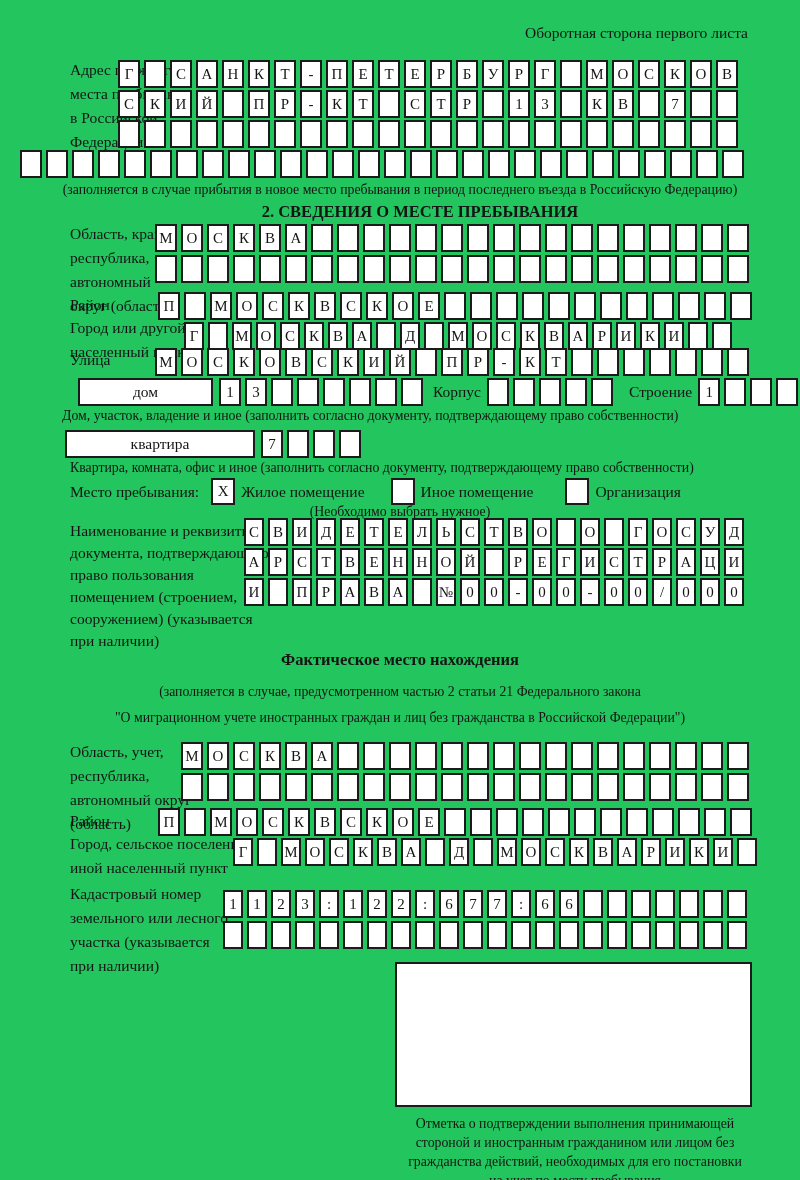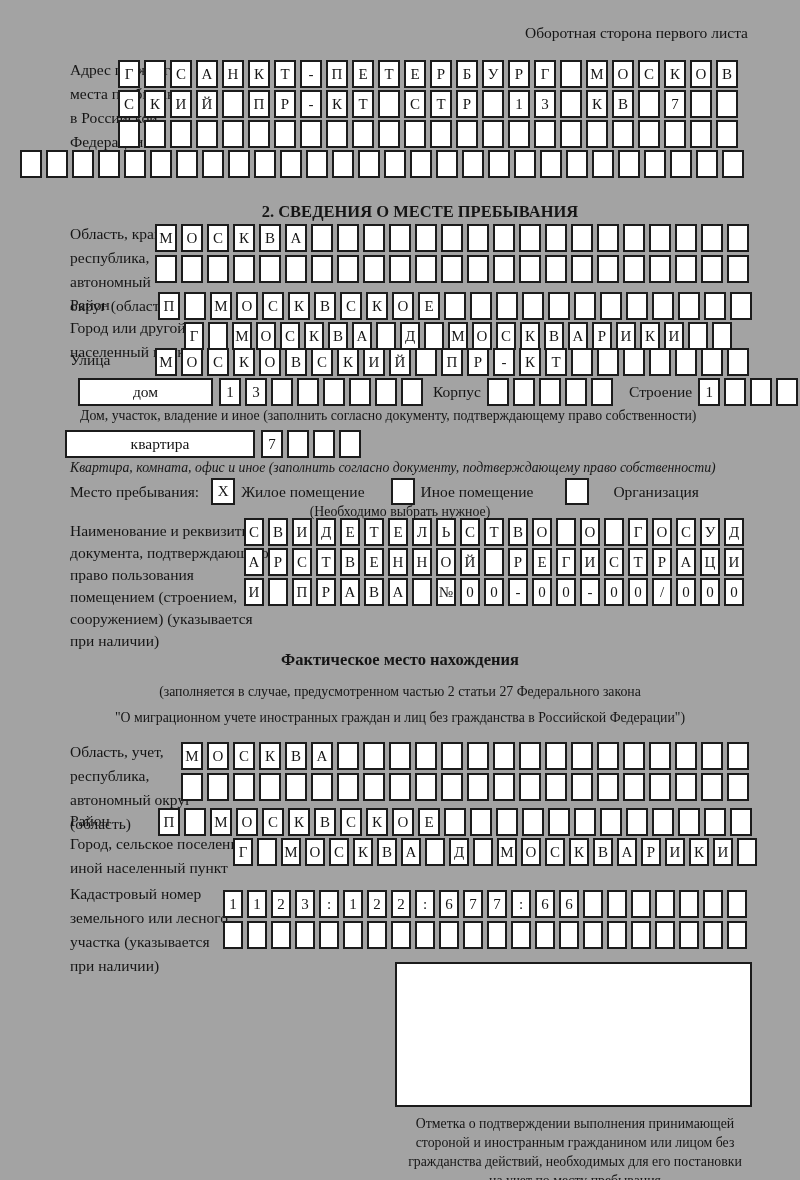--- a/index.html
+++ b/index.html
@@ -1,18 +1,18 @@
 <!DOCTYPE html>
 <html><head>
 <meta charset="utf-8">
 <style>
   html,body { margin:0; padding:0; background:#fff; }
   #page {
     position:relative; width:800px; height:1180px; margin:0 auto;
-    background:#a3a3a3; color:#151515;
+    background:#22c55e; color:#151515;
     font-family:"Liberation Serif","DejaVu Serif",serif;
     overflow:hidden;
   }
   .abs { position:absolute; }
   .lbl { font-size:15.5px; line-height:24px; white-space:pre-line; }
   .lbl.lh22 { line-height:22px; }
   .cap { font-size:13.8px; }
   .center { left:0; width:800px; text-align:center; }
   .bold { font-weight:bold; }
   .cellrow { position:absolute; display:flex; gap:4px; }
@@ -150,20 +150,21 @@
       <span class="cell"></span>
       <span class="cell"></span>
       <span class="cell"></span>
       <span class="cell"></span>
       <span class="cell"></span>
       <span class="cell"></span>
       <span class="cell"></span>
       <span class="cell"></span>
       <span class="cell"></span>
     </div>
+  <div class="abs cap center" style="top:182px;">(заполняется в случае прибытия в новое место пребывания в период последнего въезда в Российскую Федерацию)</div>
 
   <div class="abs bold center" style="top:202px; font-size:16.5px;padding-left:20px;">2. СВЕДЕНИЯ О МЕСТЕ ПРЕБЫВАНИЯ</div>
 
   <div class="abs lbl" style="left:70px; top:222px; width:150px;">Область, край,
 республика,
 автономный
 округ (область)</div>
   <div class="cellrow" style="left:155px; top:224px;">
       <span class="cell">М</span>
       <span class="cell">О</span>
@@ -318,41 +319,41 @@
         <span class="cell"></span>
       </div>
     <div class="txt" style="margin-left:10px;text-align:right;">Строение</div>
     <div class="grp">
         <span class="cell">1</span>
         <span class="cell"></span>
         <span class="cell"></span>
         <span class="cell"></span>
       </div>
   </div>
-  <div class="abs cap" style="left:80px; top:408px;">Дом, участок, владение и иное (заполнить согласно документу, подтверждающему право собственности)</div>
+  <div class="abs cap" style="left:62px; top:408px;">Дом, участок, владение и иное (заполнить согласно документу, подтверждающему право собственности)</div>
 
   <div class="hrow" style="left:65px; top:430px;text-align:right;">
     <div class="inlinebox" style="width:190px;">квартира</div>
     <div class="grp">
         <span class="cell">7</span>
         <span class="cell"></span>
         <span class="cell"></span>
         <span class="cell"></span>
       </div>
   </div>
-  <div class="abs cap" style="left:70px; top:460px;font-style:italic;">Квартира, комната, офис и иное (заполнить согласно документу, подтверждающему право собственности)</div>
+  <div class="abs cap" style="left:70px; top:460px;">Квартира, комната, офис и иное (заполнить согласно документу, подтверждающему право собственности)</div>
 
   <div class="hrow" style="left:70px; top:478px;">
     <div class="txt">Место пребывания:</div>
     <div class="chk" style="margin-left:6px;">X</div>
     <div class="txt">Жилое помещение</div>
     <div class="chk" style="margin-left:20px;"></div>
     <div class="txt">Иное помещение</div>
     <div class="chk" style="margin-left:26px;"></div>
-    <div class="txt" style="margin-left:18px;">Организация</div>
+    <div class="txt" style="">Организация</div>
   </div>
   <div class="abs cap center" style="top:504px;">(Необходимо выбрать нужное)</div>
 
   <div class="abs lbl lh22" style="left:70px; top:520px; width:230px;">Наименование и реквизиты
 документа, подтверждающего
 право пользования
 помещением (строением,
 сооружением) (указывается
 при наличии)</div>
   <div class="cellrow sm" style="left:244px; top:518px;">
@@ -419,21 +420,21 @@
       <span class="cell">-</span>
       <span class="cell">0</span>
       <span class="cell">0</span>
       <span class="cell">/</span>
       <span class="cell">0</span>
       <span class="cell">0</span>
       <span class="cell">0</span>
     </div>
 
   <div class="abs bold center" style="top:650px; font-size:16.5px;">Фактическое место нахождения</div>
-  <div class="abs cap center" style="top:684px;">(заполняется в случае, предусмотренном частью 2 статьи 27 Федерального закона</div>
+  <div class="abs cap center" style="top:684px;">(заполняется в случае, предусмотренном частью 2 статьи 21 Федерального закона</div>
   <div class="abs cap center" style="top:710px;">"О миграционном учете иностранных граждан и лиц без гражданства в Российской Федерации")</div>
 
   <div class="abs lbl" style="left:70px; top:740px; width:170px;">Область, учет,
 республика,
 автономный округ
 (область)</div>
   <div class="cellrow" style="left:181px; top:742px;">
       <span class="cell">М</span>
       <span class="cell">О</span>
       <span class="cell">С</span>

